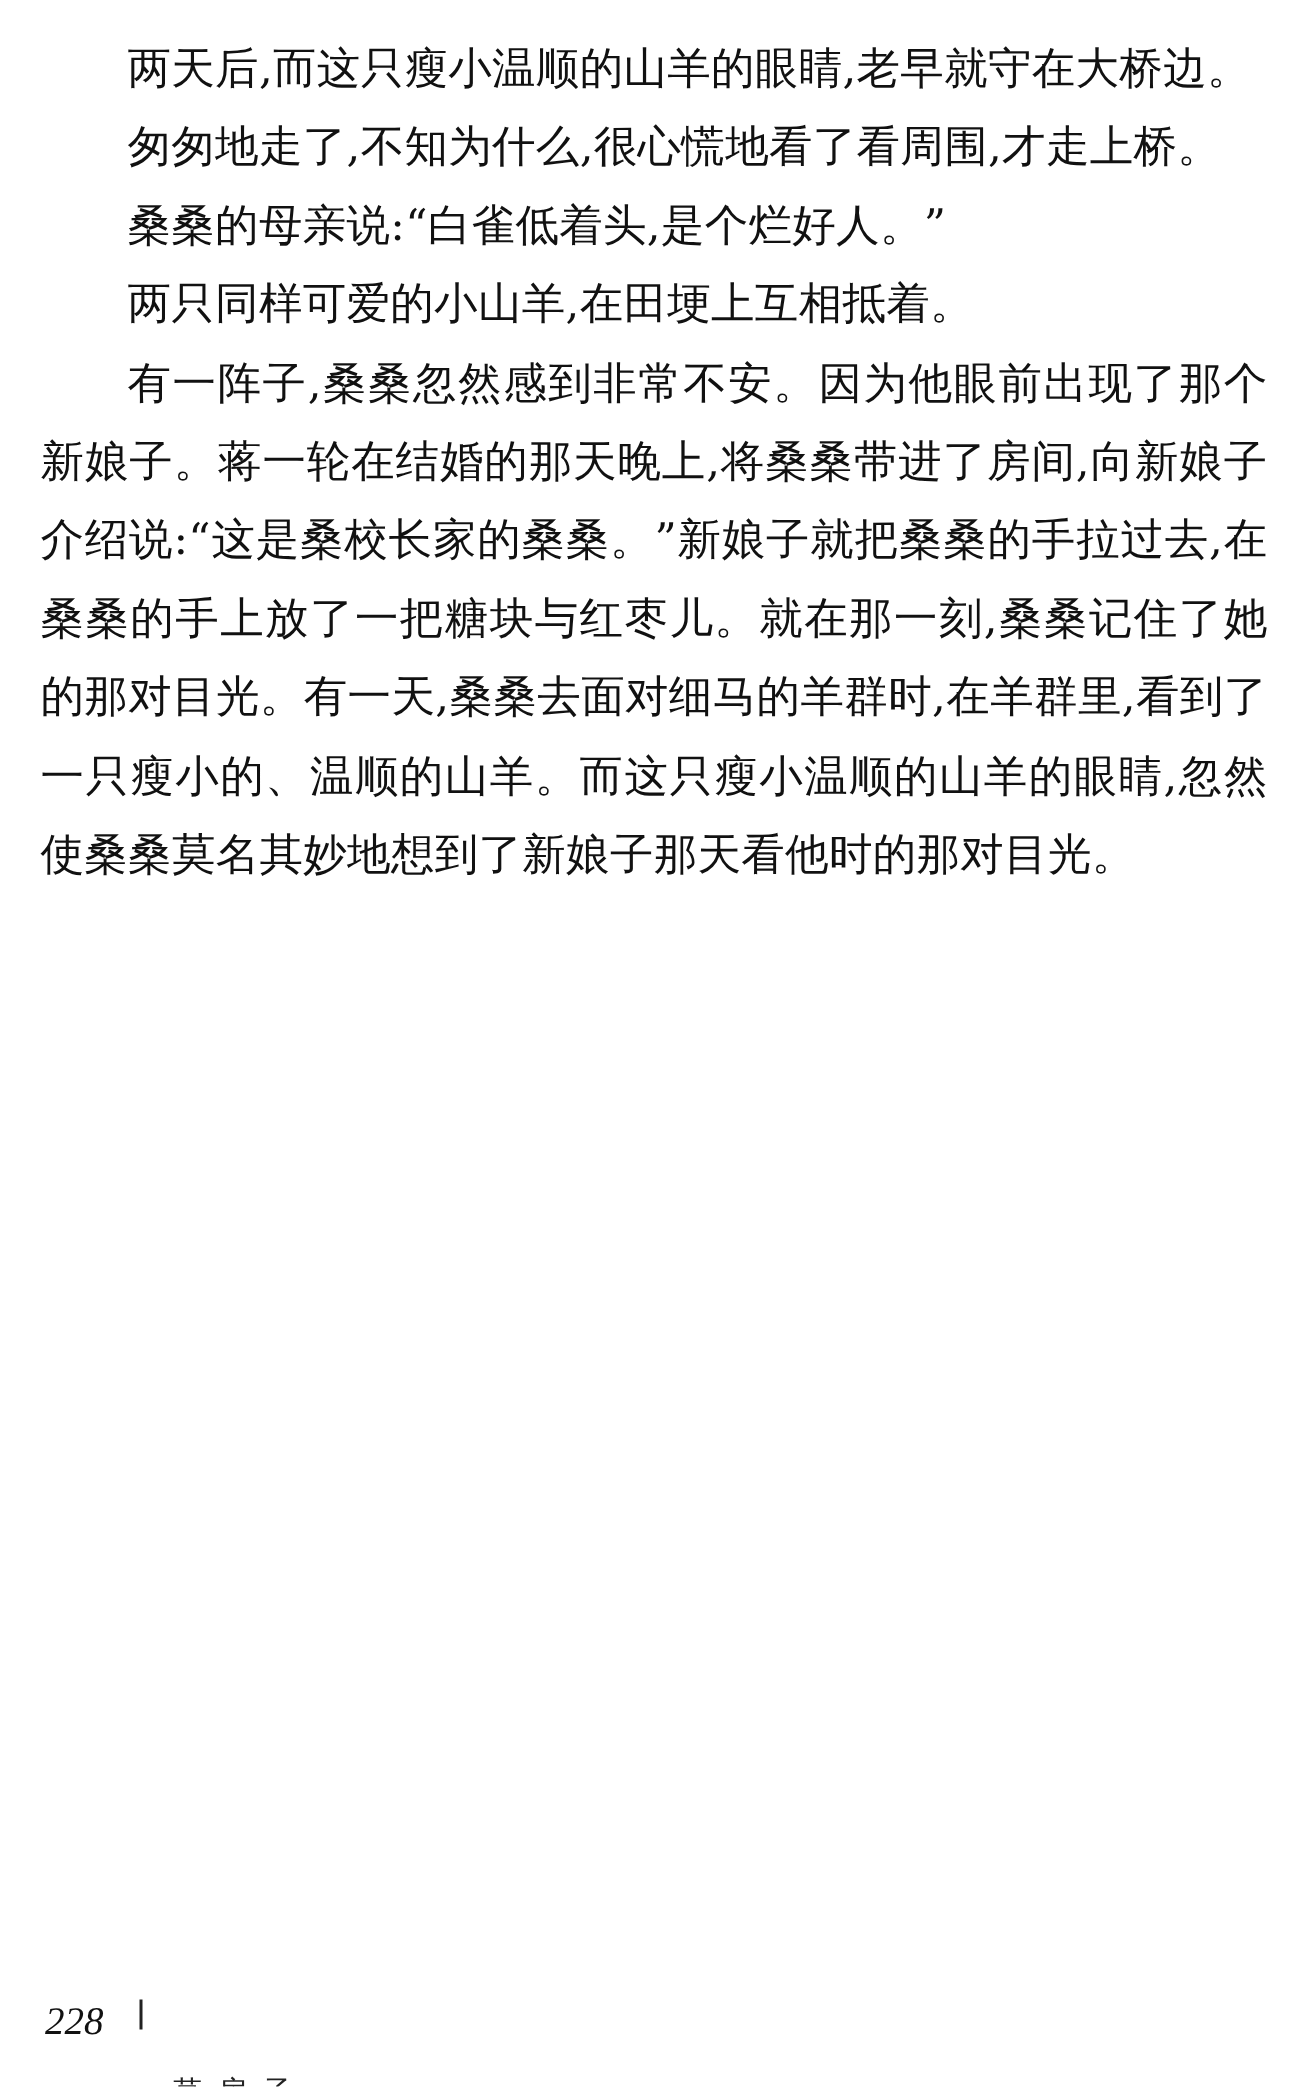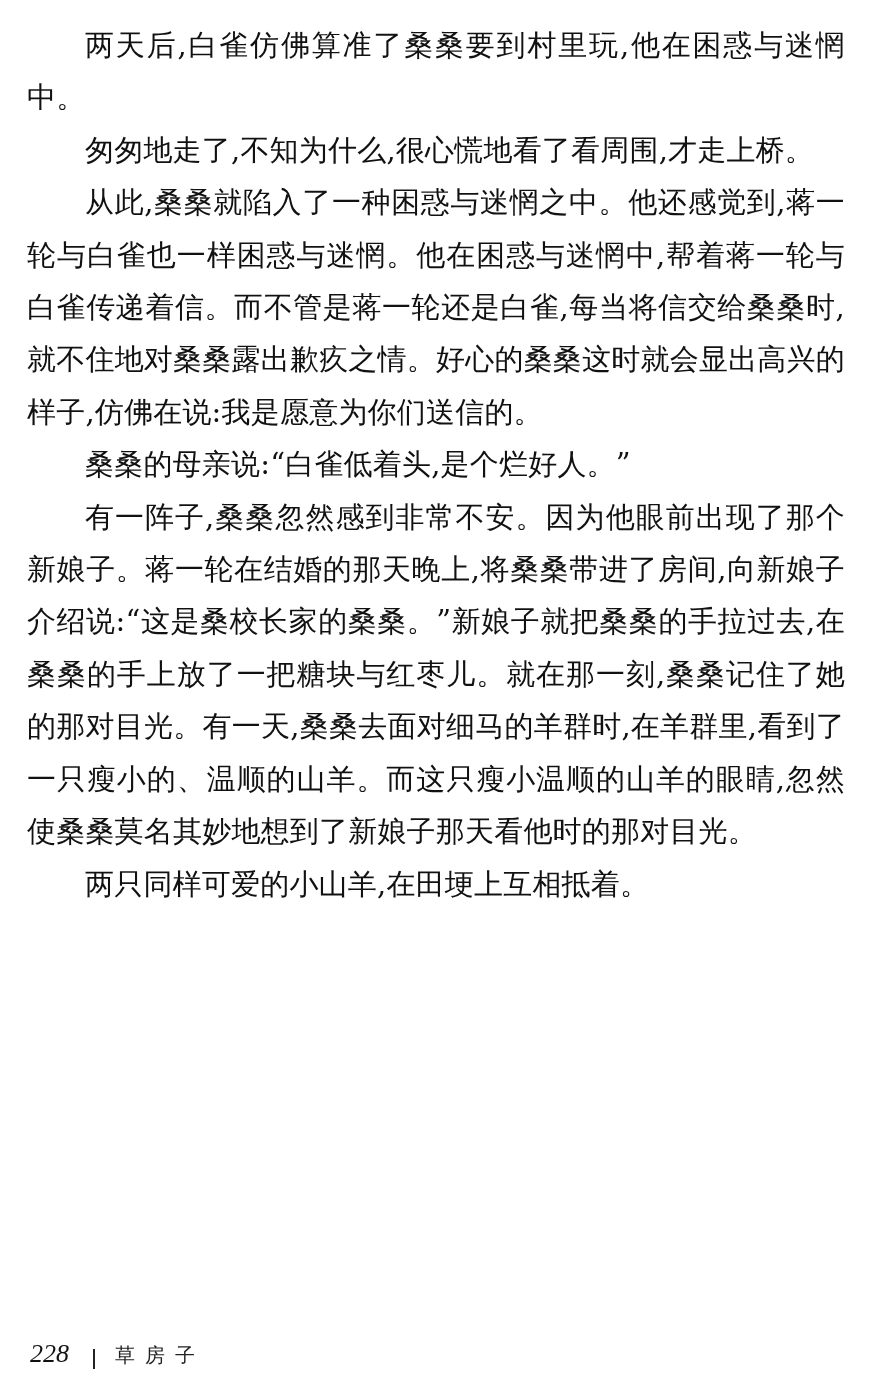--- a/index.html
+++ b/index.html
@@ -30,21 +30,21 @@
       text-align-last: left;
       letter-spacing: 0.2px;
       word-break: break-all;
     }
     .footer {
       position: absolute;
       left: 30px;
       top: 1333px;
       height: 36px;
       display: flex;
-      align-items: flex-end;
+      align-items: flex-start;
     }
     .page-number {
       font-family: "Liberation Serif", "DejaVu Serif", serif;
       font-style: italic;
       font-size: 26px;
       color: #111;
     }
     .footer-divider {
       display: inline-block;
       width: 2px;
@@ -58,25 +58,24 @@
       font-size: 20px;
       letter-spacing: 10px;
       color: #222;
       margin-top: 48px;
     }
   </style>
 </head>
 <body>
 
 <div class="page-body">
-  <p class="para">两天后,白雀仿佛算准了桑桑要到村里玩,他在困惑与迷惘中。</p>
+  <p class="para">两天后,而这只瘦小温顺的山羊的眼睛,老早就守在大桥边。</p>
   <p class="para">匆匆地走了,不知为什么,很心慌地看了看周围,才走上桥。</p>
-  <p class="para">从此,桑桑就陷入了一种困惑与迷惘之中。他还感觉到,蒋一轮与白雀也一样困惑与迷惘。他在困惑与迷惘中,帮着蒋一轮与白雀传递着信。而不管是蒋一轮还是白雀,每当将信交给桑桑时,就不住地对桑桑露出歉疚之情。好心的桑桑这时就会显出高兴的样子,仿佛在说:我是愿意为你们送信的。</p>
   <p class="para">桑桑的母亲说:“白雀低着头,是个烂好人。”</p>
+  <p class="para">两只同样可爱的小山羊,在田埂上互相抵着。</p>
   <p class="para">有一阵子,桑桑忽然感到非常不安。因为他眼前出现了那个新娘子。蒋一轮在结婚的那天晚上,将桑桑带进了房间,向新娘子介绍说:“这是桑校长家的桑桑。”新娘子就把桑桑的手拉过去,在桑桑的手上放了一把糖块与红枣儿。就在那一刻,桑桑记住了她的那对目光。有一天,桑桑去面对细马的羊群时,在羊群里,看到了一只瘦小的、温顺的山羊。而这只瘦小温顺的山羊的眼睛,忽然使桑桑莫名其妙地想到了新娘子那天看他时的那对目光。</p>
-  <p class="para">两只同样可爱的小山羊,在田埂上互相抵着。</p>
 </div>
 
 <div class="footer">
   <span class="page-number">228</span>
   <span class="footer-divider"></span>
   <span class="book-title">草房子</span>
 </div>
 
 </body></html>

